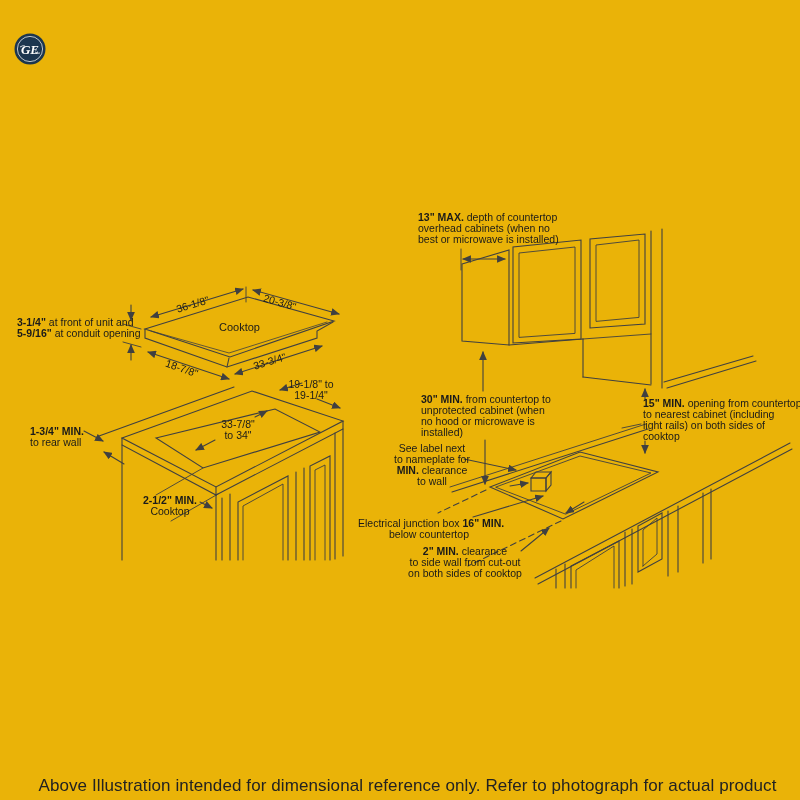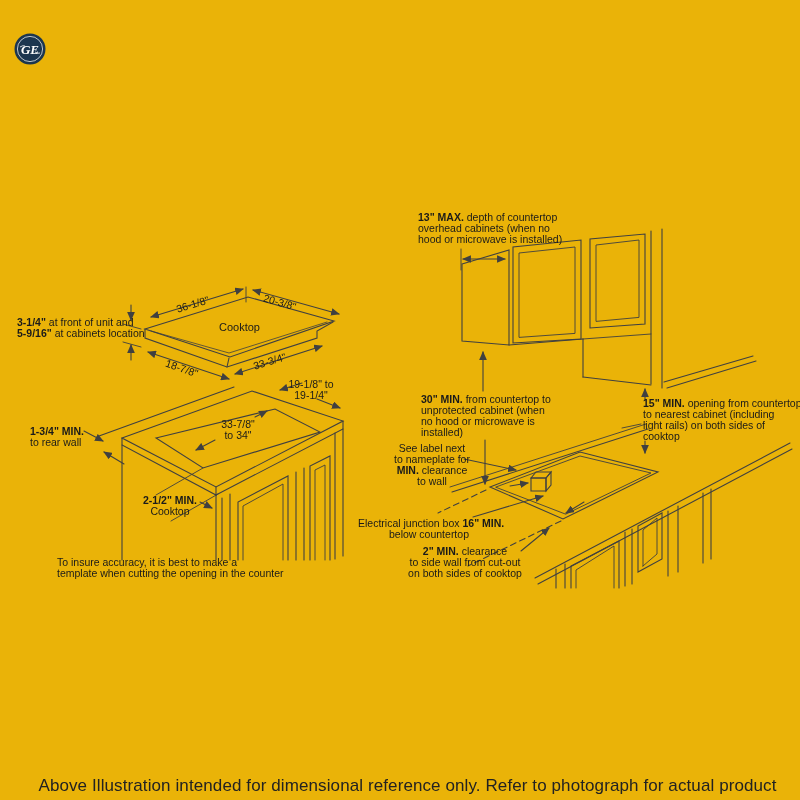--- a/index.html
+++ b/index.html
@@ -155,48 +155,44 @@
     </g>
   </svg>
 
   <div class="lbl b rot" style="left:176px;top:299px;transform:rotate(-17deg);">36-1/8"</div>
   <div class="lbl b rot" style="left:263px;top:297px;transform:rotate(16deg);">20-3/8"</div>
   <div class="lbl" style="left:219px;top:322px;font-size:11px;">Cooktop</div>
   <div class="lbl b rot" style="left:253px;top:356px;transform:rotate(-17deg);">33-3/4"</div>
   <div class="lbl b rot" style="left:165px;top:363px;transform:rotate(19deg);">18-7/8"</div>
   <div class="lbl" style="left:17px;top:317px;">
     <div><b>3-1/4"</b><span> at front of unit and</span></div>
-    <div><b>5-9/16"</b><span> at cabinets location</span></div>
+    <div><b>5-9/16"</b><span> at conduit opening</span></div>
   </div>
 
   <div class="lbl" style="left:30px;top:426px;">
     <div class="b">1-3/4" MIN.</div>
     <div>to rear wall</div>
   </div>
   <div class="lbl b ctr" style="left:278px;top:379px;width:66px;">
     <div>19-1/8" to</div>
     <div>19-1/4"</div>
   </div>
   <div class="lbl b ctr" style="left:212px;top:419px;width:52px;">
     <div>33-7/8"</div>
     <div>to 34"</div>
   </div>
   <div class="lbl ctr" style="left:140px;top:495px;width:60px;">
     <div class="b">2-1/2" MIN.</div>
     <div>Cooktop</div>
   </div>
-  <div class="lbl" style="left:57px;top:557px;">
-    <div>To insure accuracy, it is best to make a</div>
-    <div>template when cutting the opening in the counter</div>
-  </div>
 
   <div class="lbl" style="left:418px;top:212px;">
     <div><b>13" MAX.</b><span> depth of countertop</span></div>
     <div>overhead cabinets (when no</div>
-    <div>hood or microwave is installed)</div>
+    <div>best or microwave is installed)</div>
   </div>
   <div class="lbl" style="left:421px;top:394px;">
     <div><b>30" MIN.</b><span> from countertop to</span></div>
     <div>unprotected cabinet (when</div>
     <div>no hood or microwave is</div>
     <div>installed)</div>
   </div>
   <div class="lbl" style="left:643px;top:398px;">
     <div><b>15" MIN.</b><span> opening from countertop</span></div>
     <div>to nearest cabinet (including</div>

